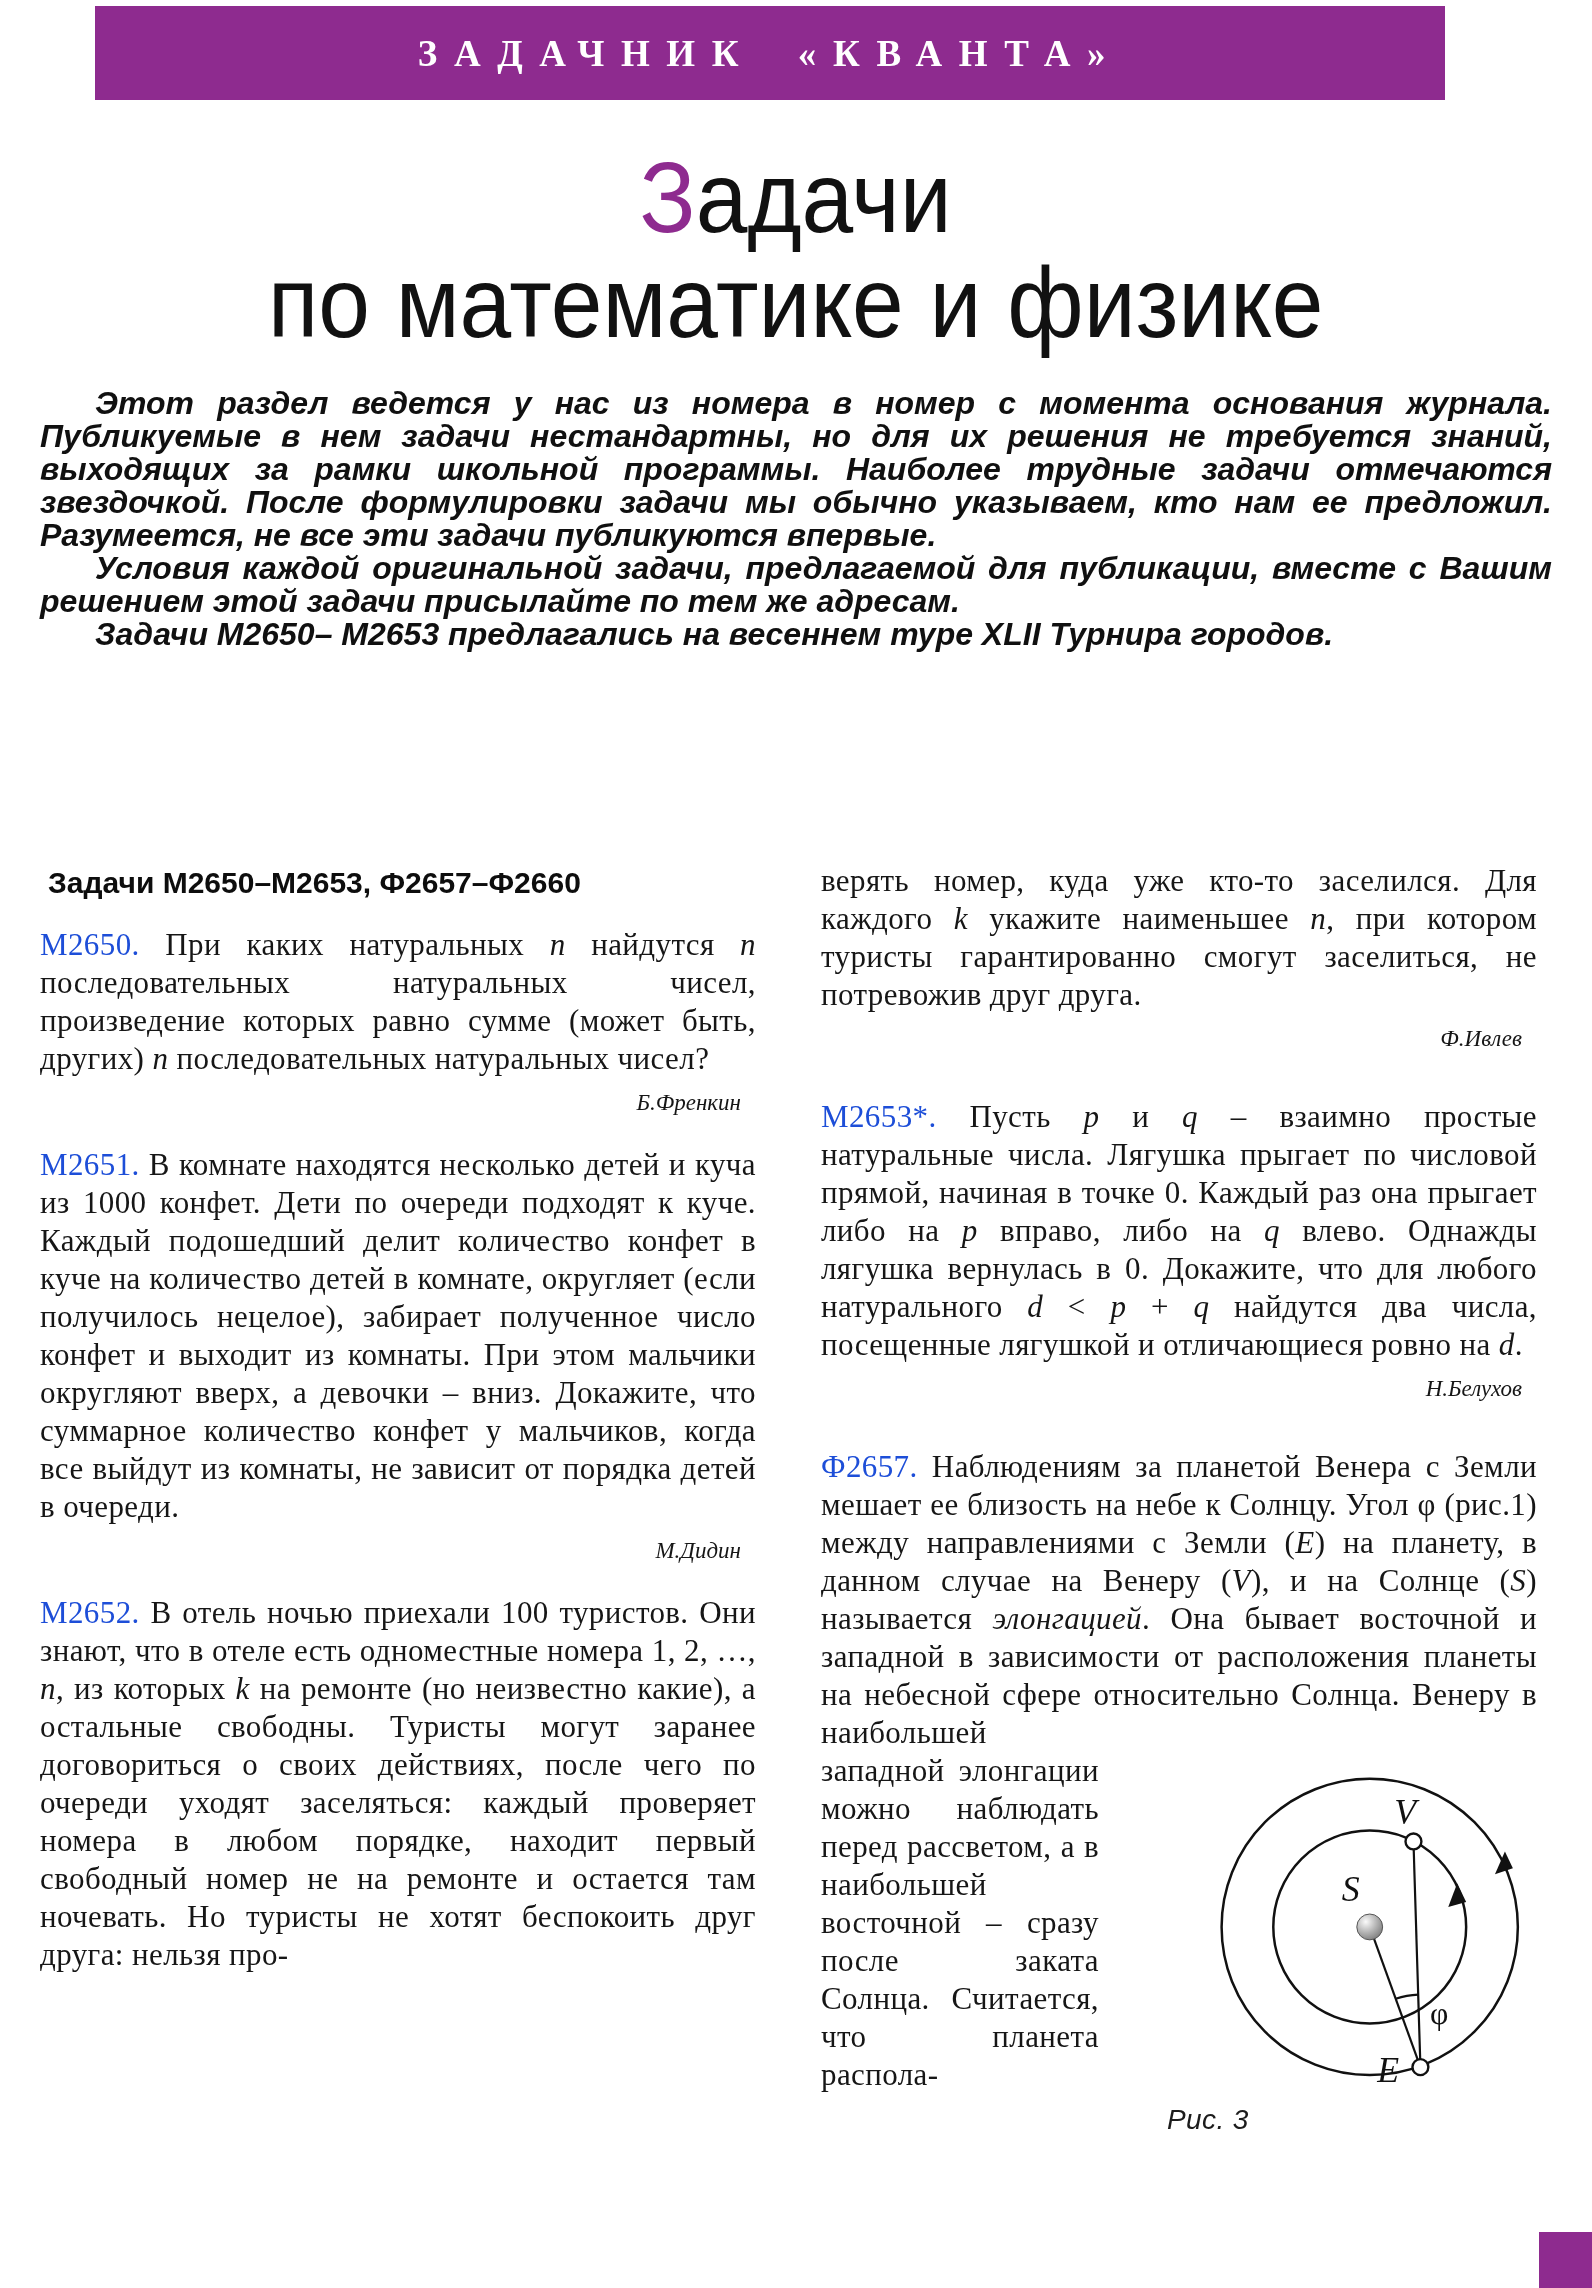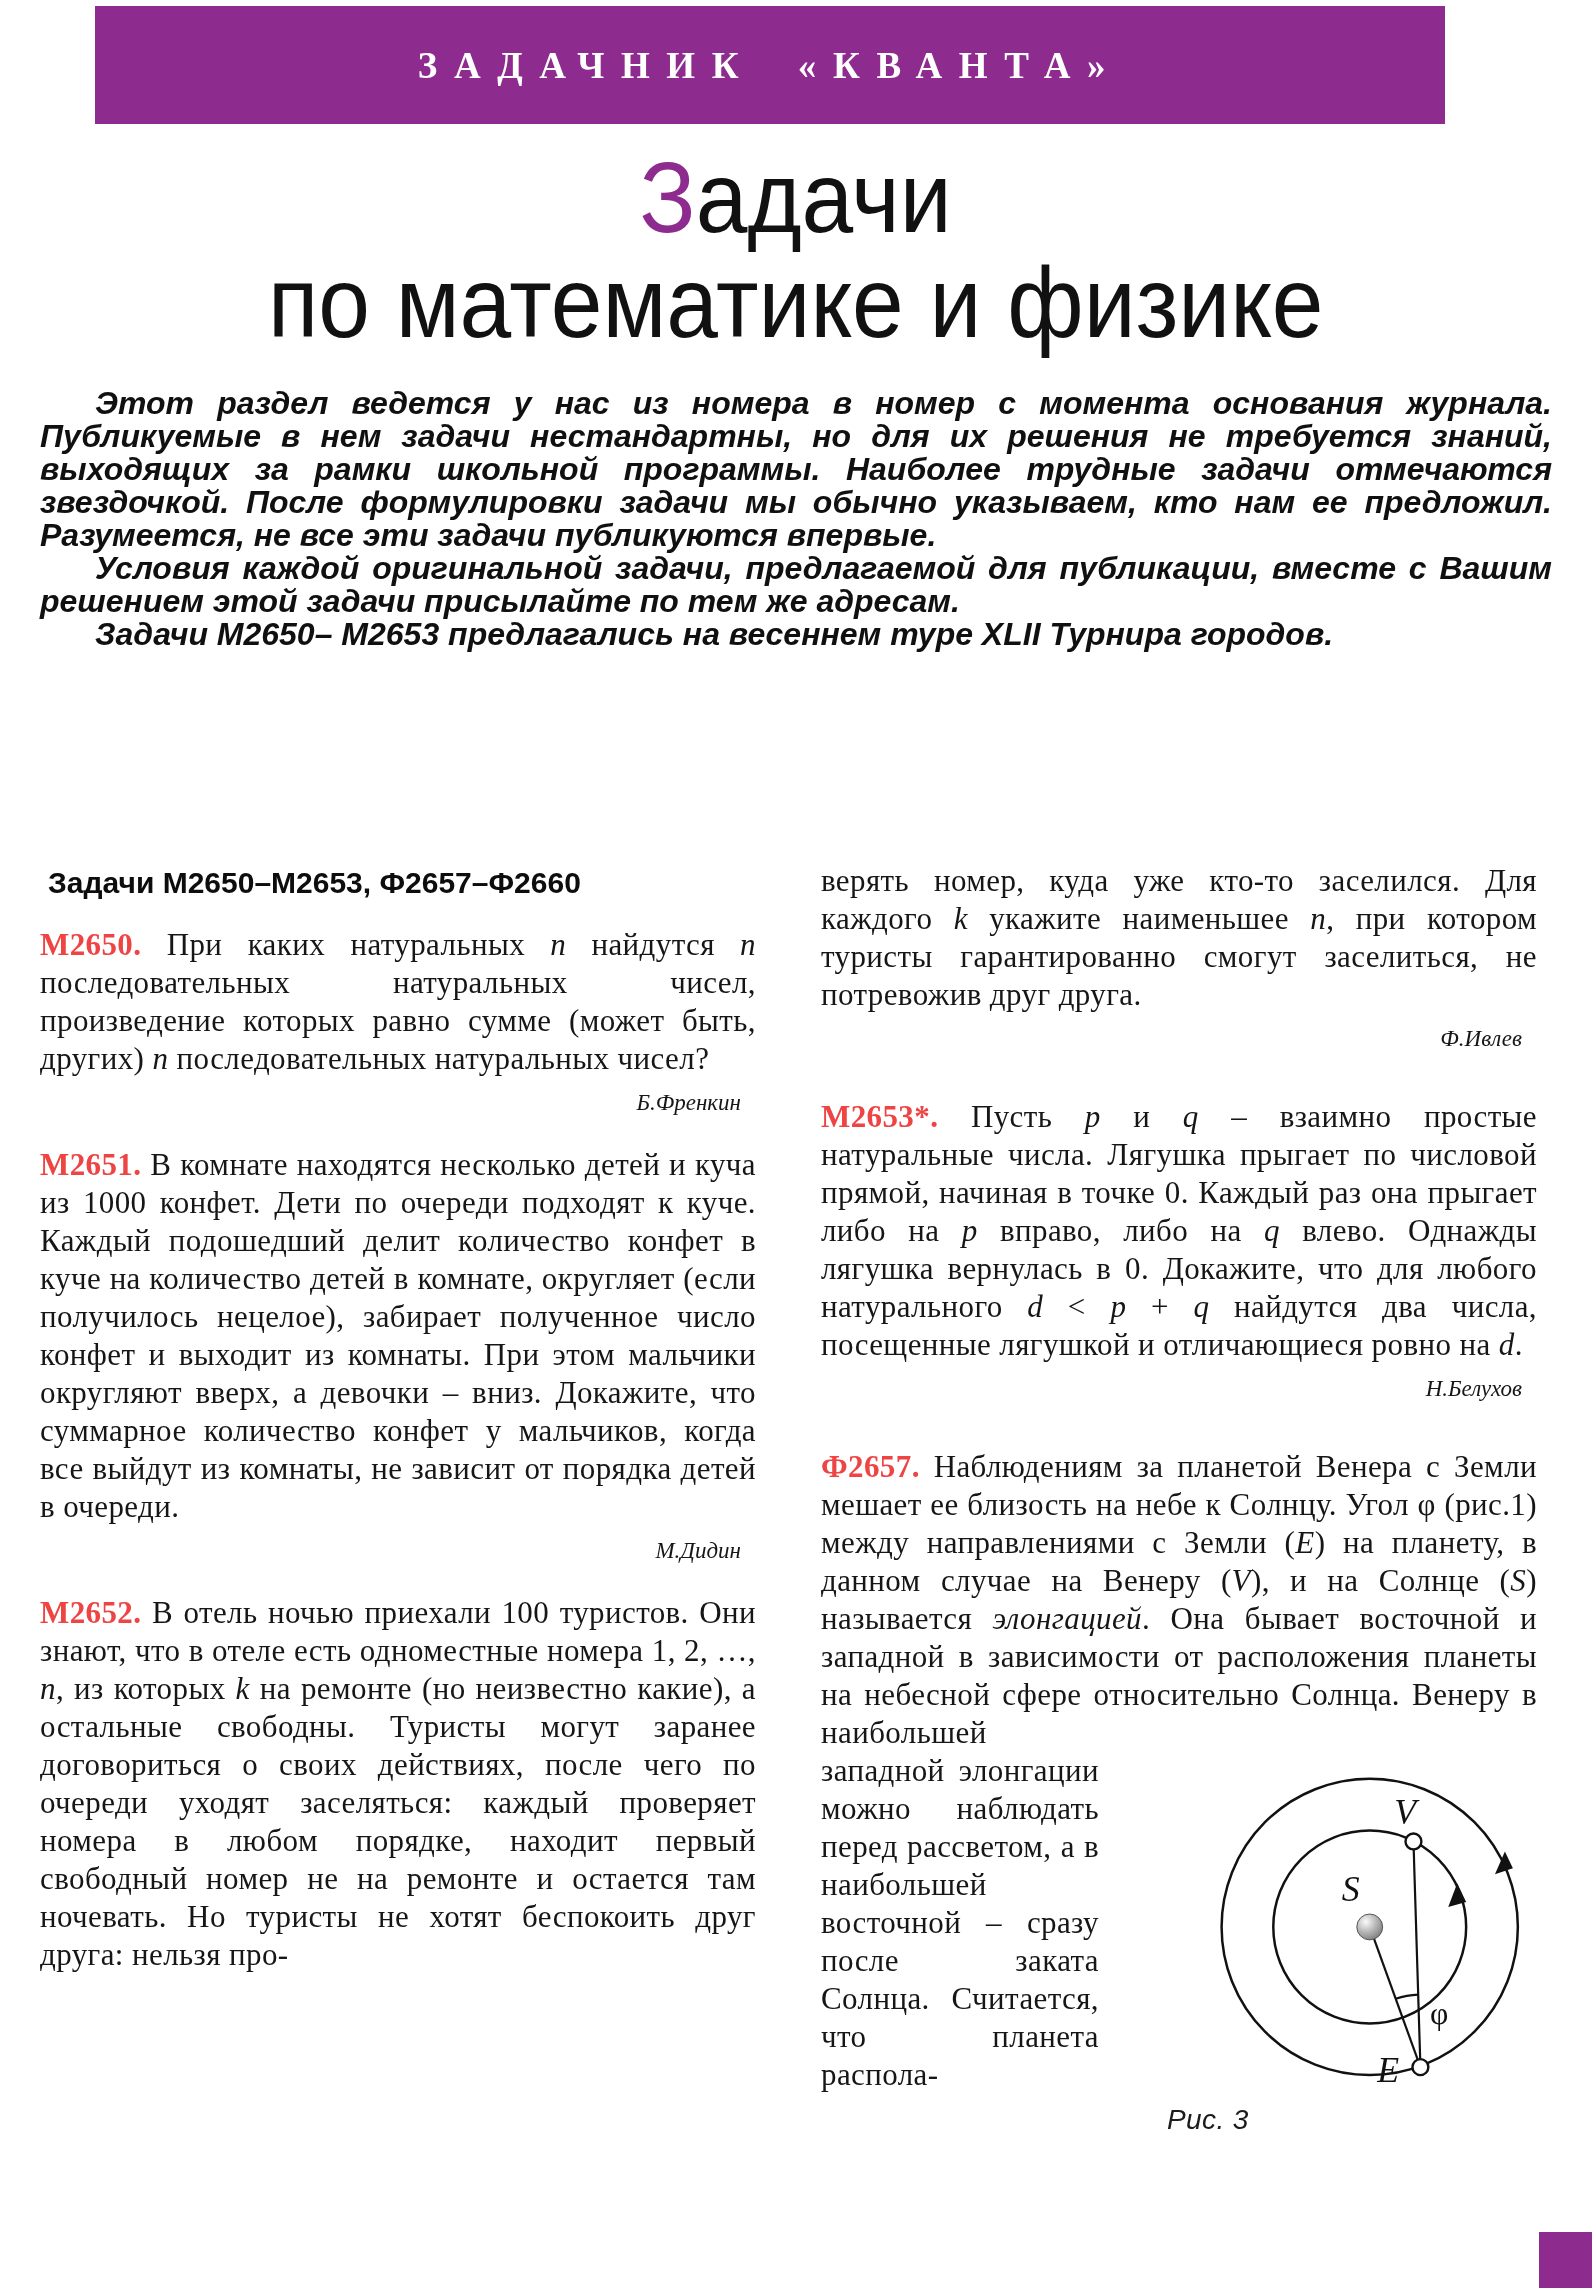--- a/index.html
+++ b/index.html
@@ -2,21 +2,21 @@
 <html lang="ru"><head>
 <meta charset="utf-8">
 <style>
   html,body{margin:0;padding:0;}
   body{
     width:1592px;height:2289px;position:relative;background:#ffffff;color:#141414;
     overflow:hidden;font-family:"Liberation Serif",serif;
   }
   
   .banner{
-    position:absolute;left:95px;top:6px;width:1350px;height:118px;
+    position:absolute;left:95px;top:6px;width:1350px;height:94px;
     background:#8e2b8f;display:flex;align-items:center;justify-content:center;
   }
   .banner-text{
     color:#ffffff;font-family:"Liberation Serif",serif;font-weight:bold;
     font-size:37px;letter-spacing:0.45em;word-spacing:0.45em;white-space:nowrap;
   }
   .page-title{
     position:absolute;left:0;top:125px;width:1592px;text-align:center;
     font-family:"Liberation Sans",sans-serif;font-weight:normal;
     font-size:101px;line-height:105px;color:#111;margin-top:20px;
@@ -38,21 +38,21 @@
   .col{width:716px;}
   .sec-heading{
     font-family:"Liberation Sans",sans-serif;font-weight:bold;font-size:30px;
     margin:4px 0 26px 8px;white-space:nowrap;color:#0d0d0d;
   }
   .prob{
     margin:0;font-size:31px;line-height:38px;letter-spacing:0.4px;
     text-align:justify;color:#161616;
   }
   .prob.gap{margin-top:40px;}
-  .plabel{color:#ef4444;font-weight:bold;}
+  .plabel{color:#1d4ed8;font-weight:normal;}
   .author{
     text-align:right;font-style:italic;font-size:23px;line-height:38px;
     padding-right:15px;margin:6px 0 24px 0;color:#161616;
   }
   
   .fig-spacer{float:right;width:0;height:302px;}
   .fig-float{float:right;clear:right;width:428px;margin-left:10px;}
   .fig-caption{
     display:block;margin-top:4px;padding-left:58px;
     font-family:"Liberation Sans",sans-serif;font-style:italic;font-size:28px;color:#1c1c1c;

